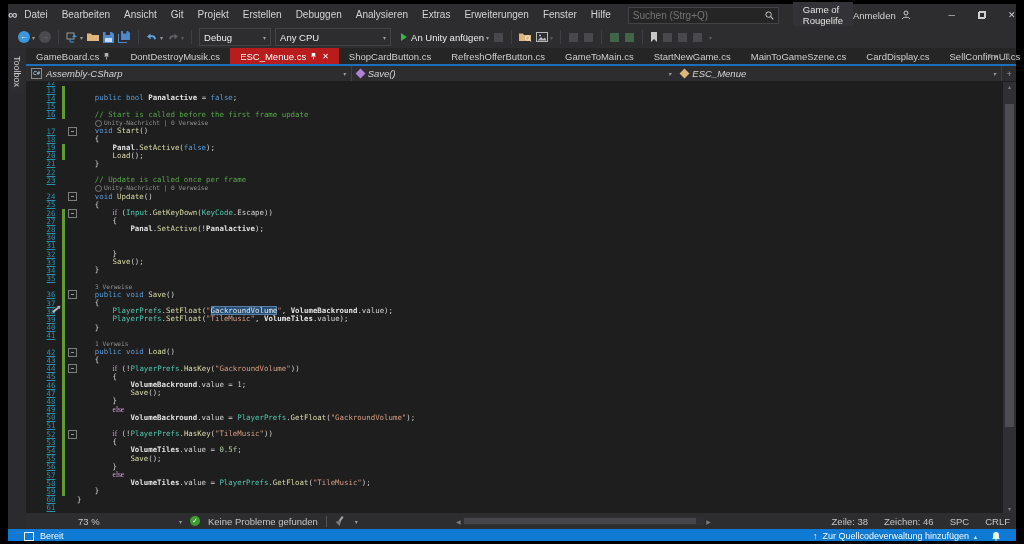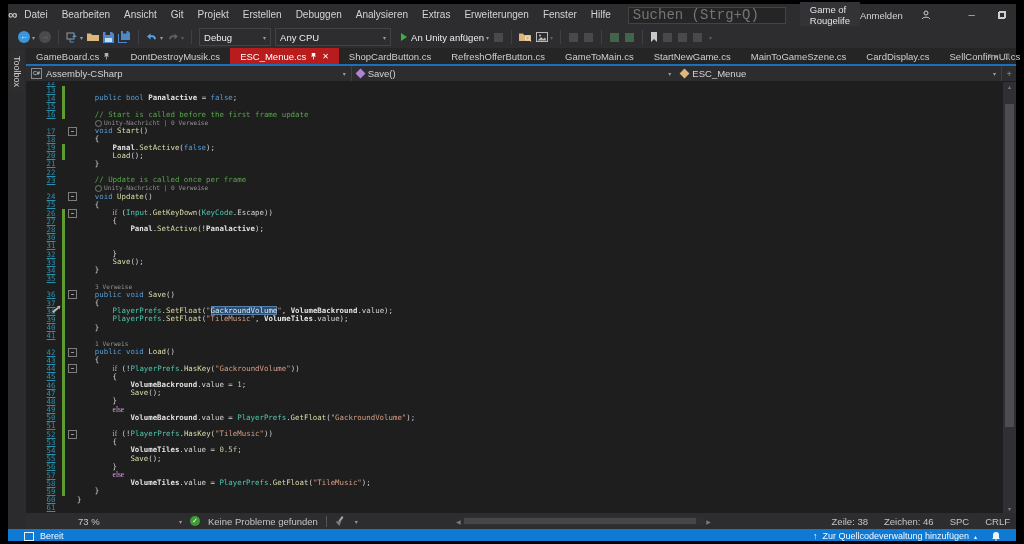--- a/index.html
+++ b/index.html
@@ -8,23 +8,23 @@
   #window{position:absolute;left:8px;top:4px;width:1008px;height:537px;background:#2d2d30;
     display:flex;flex-direction:column;color:#ccc;}
 
   
   .titlebar{height:22px;display:flex;align-items:center;background:#2d2d30;font-size:10px;flex:0 0 auto;}
   .vslogo{width:26px;text-align:center;color:#c9c9c9;font-size:13px;font-weight:bold;line-height:22px;}
   .menu-item{padding:0 7px;line-height:22px;color:#d4d4d4;cursor:default;}
   .searchbox{margin-left:10px;width:148px;height:15px;background:#252526;border:1px solid #434346;
     display:flex;align-items:center;padding:0 4px;}
   .searchbox input{flex:1;background:transparent;border:none;outline:none;color:#9a9a9a;
-    font-size:14px;font-family:Liberation Mono, monospace;padding:0;}
+    font-size:10px;font-family:Liberation Sans, sans-serif;padding:0;}
   .proj-chip{margin-left:14px;background:#333337;padding:2px 10px;color:#e2e2e2;font-size:9.5px;}
-  .signin{margin-left:auto;display:flex;align-items:center;gap:18px;color:#d4d4d4;font-size:9.5px;}
+  .signin{margin-left:auto;display:flex;align-items:center;gap:5px;color:#d4d4d4;font-size:9.5px;}
   .winbtns{display:flex;align-items:center;margin-left:26px;margin-right:4px;gap:0;}
   .winbtn{width:30px;height:22px;display:flex;align-items:center;justify-content:center;color:#cfcfcf;font-size:9px;}
   .ic-restore{width:8px;height:8px;position:relative;}
   .ic-restore:before{content:"";position:absolute;left:0;bottom:0;width:5px;height:5px;border:1px solid #cfcfcf;background:#2d2d30;}
   .ic-restore:after{content:"";position:absolute;right:0;top:0;width:5px;height:5px;border:1px solid #cfcfcf;}
 
   
   .toolbar{height:22px;display:flex;align-items:center;background:#2d2d30;padding-left:8px;flex:0 0 auto;}
   .tsep{width:1px;height:14px;background:#3f3f46;margin:0 5px;}
   .tbtn{display:flex;align-items:center;padding:0 2px;height:18px;}
@@ -49,21 +49,21 @@
   
   .tabbar{height:16px;display:flex;background:#252526;align-items:stretch;flex:0 0 auto;}
   .tab{display:flex;align-items:center;justify-content:center;gap:4px;padding:0 10px;font-size:9.5px;
     color:#cfcfcf;flex:1 1 auto;white-space:nowrap;}
   .tab.active{background:#b91c1c;color:#fff;}
   .tab .x{font-size:8px;margin-left:1px;}
   .tabbar-icons{display:flex;align-items:center;gap:6px;padding:0 6px;color:#9a9a9a;font-size:8px;}
   .tabline{height:2px;background:#1c6fbb;flex:0 0 auto;}
 
   
-  .navbar{height:15px;display:flex;background:#2d2d30;border-bottom:1px solid #1e1e1e;font-size:9.5px;flex:0 0 auto;}
+  .navbar{height:15px;display:flex;background:#2d2d30;border-bottom:1px solid #1e1e1e;font-size:9.5px;flex:0 0 auto;font-style:italic;}
   .navsec{flex:1;display:flex;align-items:center;border-right:1px solid #3f3f46;padding:0 5px;gap:4px;color:#d4d4d4;}
   .navsec .caret{margin-left:auto;}
   .diamond{width:7px;height:7px;transform:rotate(45deg);flex:0 0 auto;}
   .csproj{width:9px;height:9px;border:1px solid #8a8a8a;color:#bfe3ff;font-size:5px;line-height:8px;text-align:center;flex:0 0 auto;}
   .splitico{width:14px;display:flex;align-items:center;justify-content:center;color:#9a9a9a;font-size:9px;}
 
   
   .editor{flex:1;position:relative;background:#1e1e1e;min-height:0;overflow:hidden;}
   .codewrap{position:absolute;left:0;top:0;right:13px;bottom:0;overflow:hidden;margin-top:-4px;}
   .crow{height:8.2px;display:flex;align-items:center;position:relative;}

